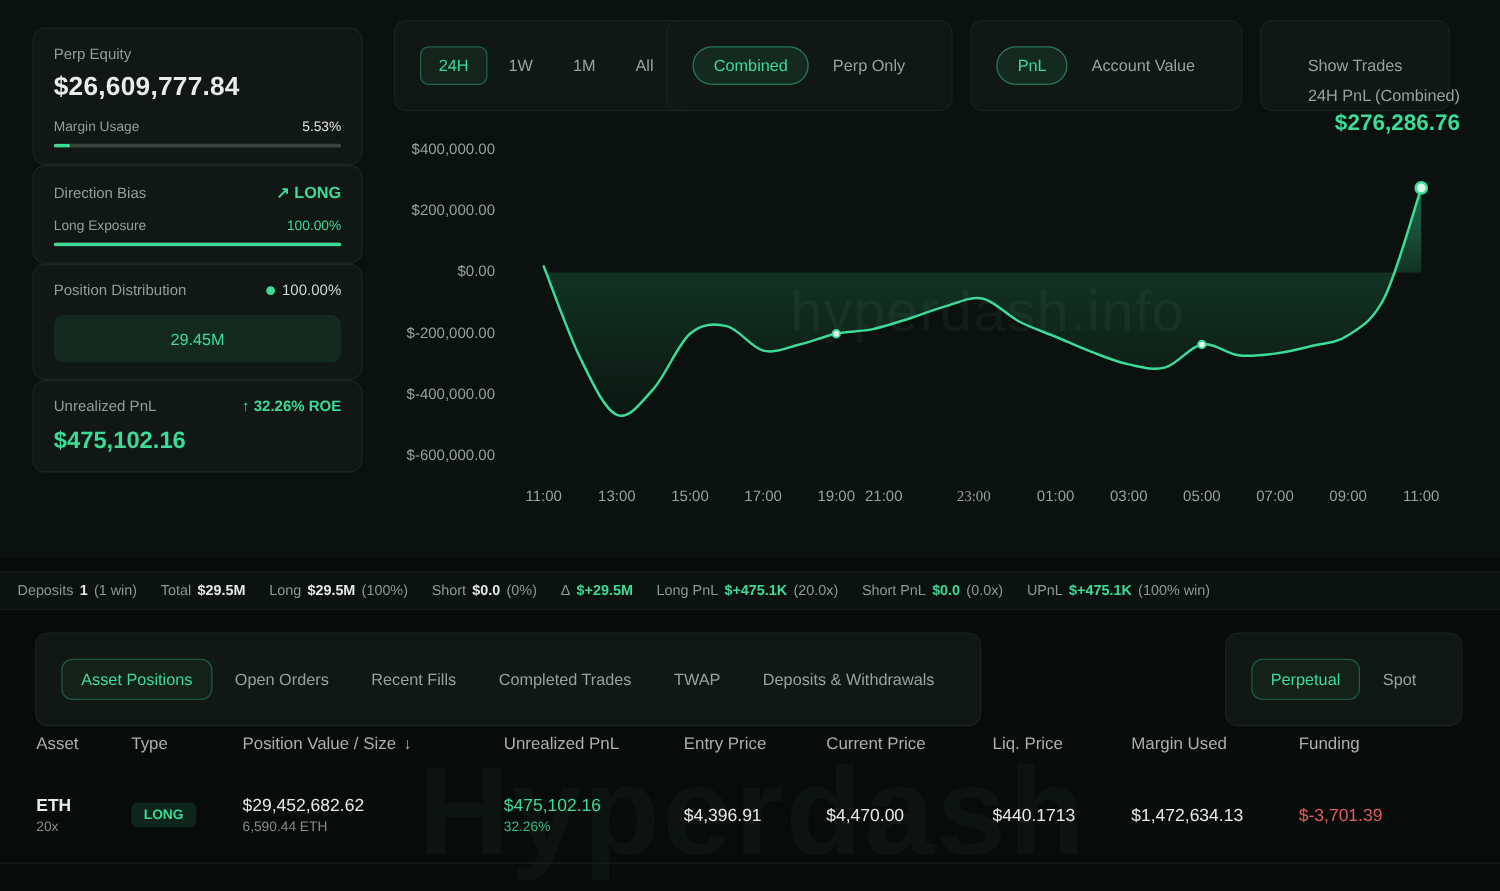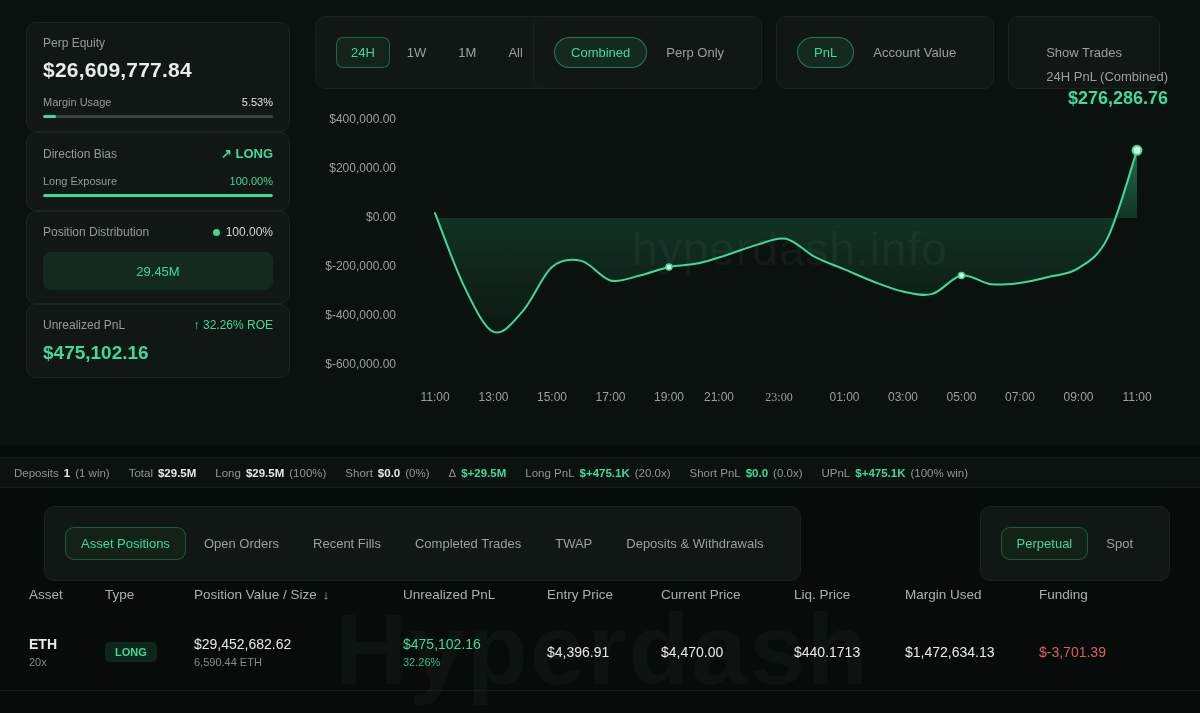--- a/index.html
+++ b/index.html
@@ -20,21 +20,21 @@
   .bar{height:3px;border-radius:2px;background:#39433e;margin-top:7px;overflow:hidden;}
   .bar-fill{height:100%;background:var(--green);border-radius:2px;}
   .green{color:var(--green);}
   .red{color:var(--red);}
   .bias-value{font-size:13px;font-weight:600;color:var(--green);}
   .dist-pct{font-size:12px;color:#cfd6d2;}
   .dot{display:inline-block;width:7px;height:7px;border-radius:50%;background:var(--green);margin-right:6px;vertical-align:middle;}
   .dist-bar{margin-top:13px;height:38px;border-radius:8px;background:rgba(60,219,152,.10);
             display:flex;align-items:center;justify-content:center;font-size:13px;color:var(--green);cursor:pointer;}
   .pnl-value{font-size:19px;font-weight:700;color:var(--green);margin-top:10px;}
-  .roe{font-size:12px;color:var(--green);font-weight:400;}
+  .roe{font-size:12px;color:var(--green);font-weight:700;}
 
   
   .seg-group{display:flex;align-items:center;background:#101714;border:1px solid #192220;border-radius:10px;padding:20px;gap:2px;}
   .seg-btn{border:1px solid transparent;background:transparent;color:#98a29c;font-size:13px;
            padding:7px 14px;border-radius:7px;font-family:inherit;cursor:pointer;white-space:nowrap;}
   .seg-btn.active{background:#15231d;border-color:rgba(60,219,152,.35);color:var(--green);}
   .pill .seg-btn{border-radius:999px;padding:7px 16px;}
   .pill .seg-btn.active{background:rgba(60,219,152,.10);border-color:rgba(60,219,152,.45);color:var(--green);}
   #time-range-group{position:absolute;left:315px;top:16px;}
   .controls-right{position:absolute;right:40px;top:16px;display:flex;gap:14px;}
@@ -51,21 +51,21 @@
                    font-size:46px;color:rgba(190,215,203,.055);letter-spacing:1px;pointer-events:none;}
 
   
   .stats{position:absolute;left:0;top:457px;width:100%;height:31px;background:#0c1210;
          border-top:1px solid #151d19;border-bottom:1px solid #151d19;display:flex;align-items:center;
          padding:0 14px;gap:19px;box-sizing:border-box;font-size:11.5px;white-space:nowrap;}
   .stat{display:flex;gap:5px;align-items:center;}
   .sl{color:#8d9792;} .sv{color:#e4e9e6;font-weight:600;} .sv.green{color:var(--green);}
 
   
-  .tabs-left{position:absolute;left:28px;top:506px;margin-left:16px;}
+  .tabs-left{position:absolute;left:28px;top:506px;}
   .tabs-right{position:absolute;right:30px;top:506px;}
   .tab{padding:8px 15px;font-size:13px;color:#98a29c;border-radius:9px;border:1px solid transparent;
        background:transparent;font-family:inherit;cursor:pointer;white-space:nowrap;}
   .tab.active{background:#132119;border-color:rgba(60,219,152,.3);color:var(--green);}
 
   
   .grid-cols{display:grid;grid-template-columns:76px 89px 209px 144px 114px 133px 111px 134px 1fr;
              padding-left:29px;box-sizing:border-box;width:100%;}
   .thead{position:absolute;left:0;top:572px;height:44px;align-items:center;font-size:13.5px;color:#a8b1ac;}
   .th{cursor:pointer;}
@@ -180,21 +180,21 @@
         <circle cx="261.0" cy="161.0" r="3" fill="#eafaf2" stroke="#3cdb98" stroke-width="1.5"></circle>
         <circle cx="553.5" cy="169.6" r="3" fill="#eafaf2" stroke="#3cdb98" stroke-width="1.5"></circle>
         <circle cx="729.0" cy="44.3" r="4.5" fill="#d9fbec" stroke="#3cdb98" stroke-width="2"></circle>
       </svg>
     <div id="chart-xlabels">
         <span class="xlab" style="left: 75px;">11:00</span>
         <span class="xlab" style="left: 133.5px;">13:00</span>
         <span class="xlab" style="left: 192px;">15:00</span>
         <span class="xlab" style="left: 250.5px;">17:00</span>
         <span class="xlab" style="left: 309px;">19:00</span>
-        <span class="xlab" style="left: 359px;">21:00</span>
+        <span class="xlab" style="left: 347px;">21:00</span>
         <span class="xlab" style="left: 419px; font-family: Liberation Serif, serif;">23:00</span>
         <span class="xlab" style="left: 484.5px;">01:00</span>
         <span class="xlab" style="left: 543px;">03:00</span>
         <span class="xlab" style="left: 601.5px;">05:00</span>
         <span class="xlab" style="left: 660px;">07:00</span>
         <span class="xlab" style="left: 718.5px;">09:00</span>
         <span class="xlab" style="left: 777px;">11:00</span>
       </div>
   </div>
 

